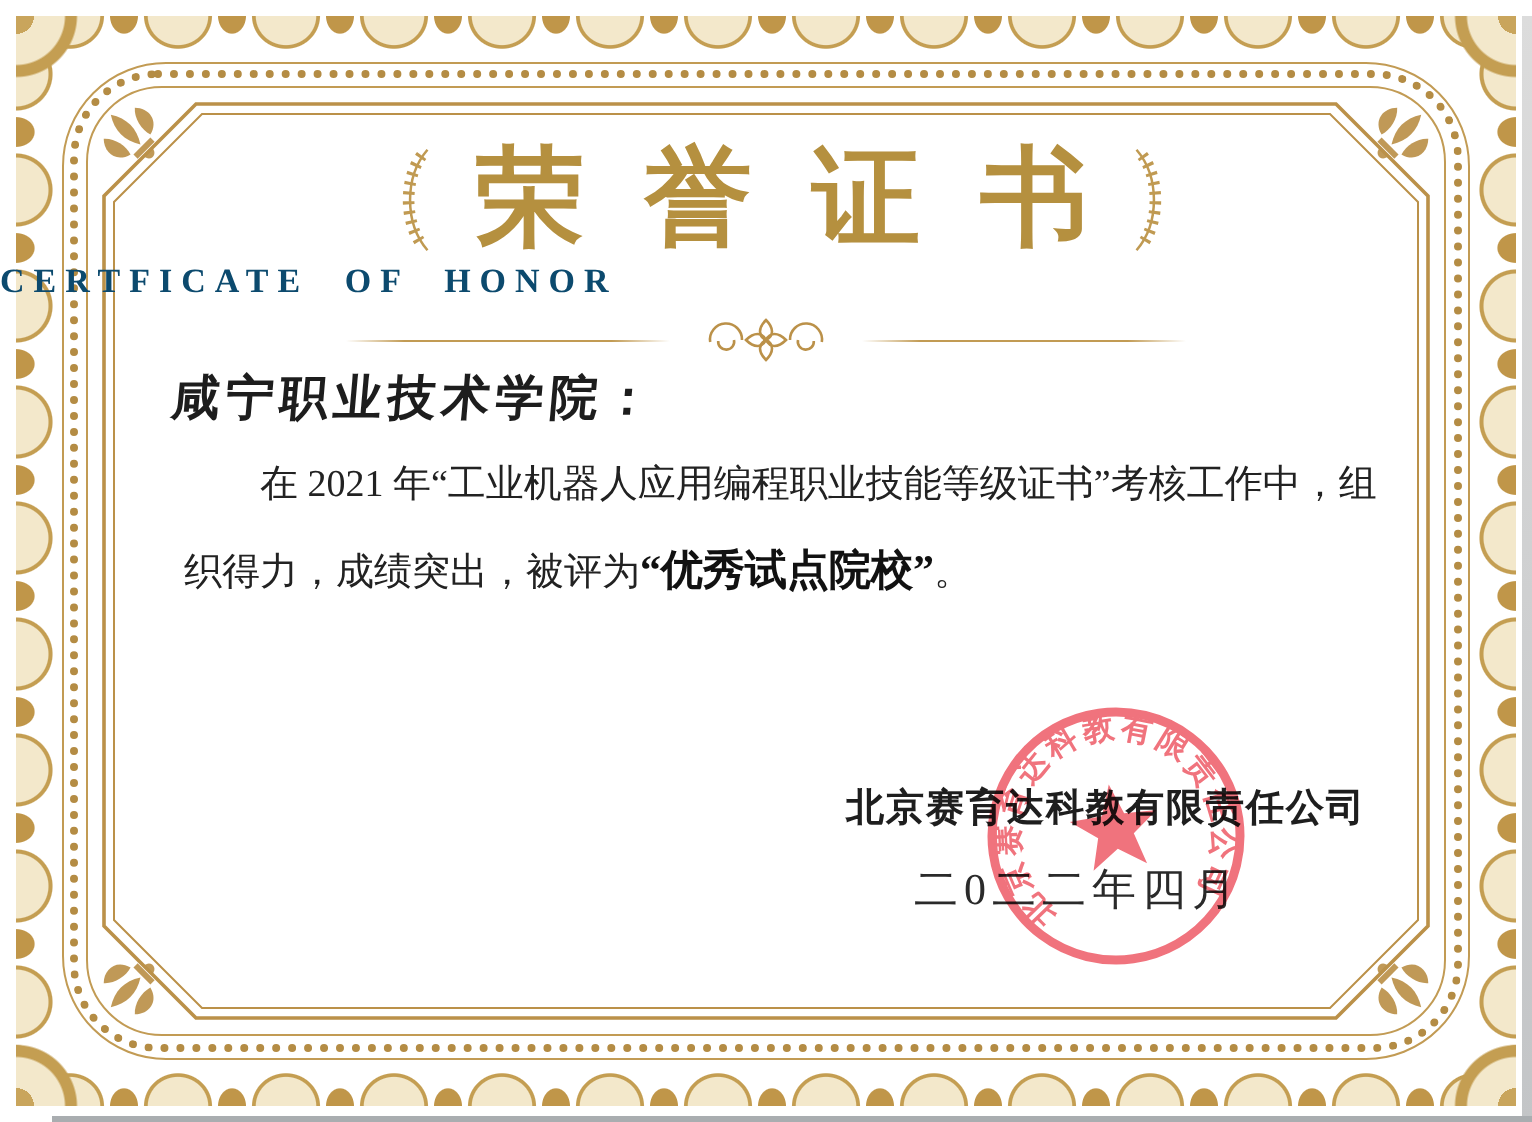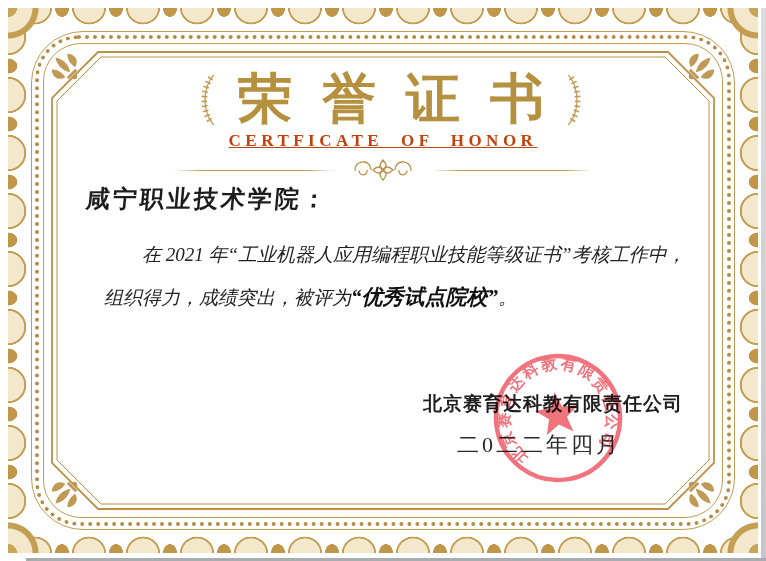--- a/index.html
+++ b/index.html
@@ -40,30 +40,30 @@
   .lc-br{right:8px;bottom:8px;background:radial-gradient(circle at 100% 100%,#c9a55c 0 9px,#f3e8cb 9px 24px,#c49e52 25px 30px,rgba(196,158,82,0) 31px);}
   
   .bead-frame{position:absolute;inset:35px;border:4px dotted #b48c44;border-radius:44px;}
   .bead-frame::before{content:"";position:absolute;inset:-8px;border:1px solid #c29b54;border-radius:52px;}
   .bead-frame::after{content:"";position:absolute;inset:4px;border:1px solid #c29b54;border-radius:38px;}
   
   .frame-svg{position:absolute;inset:0;pointer-events:none;}
   
   .title-row{position:absolute;top:70px;left:16px;right:0;display:flex;justify-content:center;align-items:center;gap:20px;}
   .title-cn{font-size:54px;font-weight:bold;color:#b5903f;letter-spacing:30px;margin-right:-30px;line-height:1.1;}
-  .subtitle{position:absolute;top:131px;left:0;right:0;text-align:center;font-size:17px;font-weight:bold;
-    color:#c2410c;letter-spacing:4.5px;word-spacing:9px;text-decoration:underline;}
+  .subtitle{position:absolute;top:131px;left:0;right:0;font-size:17px;font-weight:bold;
+    color:#0c4a6e;letter-spacing:4.5px;word-spacing:9px;}
   .divider{position:absolute;top:155px;left:50%;transform:translateX(-50%);width:420px;
     display:flex;align-items:center;}
   .divider .dline{flex:1;height:1px;background:linear-gradient(90deg,rgba(194,155,84,0),#c29b54 18%,#c29b54 82%,rgba(194,155,84,0));}
   
   .recipient{position:absolute;left:86px;top:183px;font-size:24px;font-weight:bold;color:#1d1d1d;
     transform:skewX(-5deg);letter-spacing:3px;}
   .body-text{position:absolute;left:92px;top:222px;width:606px;font-size:19px;line-height:42px;color:#222;}
-  .body-text p{margin:12px;text-indent:2em;font-style:italic;}
+  .body-text p{margin:0;text-indent:2em;}
   .body-text .p2{margin-top:9px;}
   .highlight{font-weight:bold;font-size:21px;color:#111;}
   
   .issuer-block{position:absolute;left:398px;top:391px;width:310px;text-align:center;}
   .issuer{font-size:19px;font-weight:600;letter-spacing:1px;color:#1e1e1e;}
   .issue-date{font-size:22px;margin-top:13px;letter-spacing:3px;color:#2a2a2a;transform:translateX(-14px);}
   
   .seal{position:absolute;left:483px;top:343px;width:150px;height:150px;opacity:.85;
     mix-blend-mode:multiply;transform:rotate(-8deg);}
 </style>

